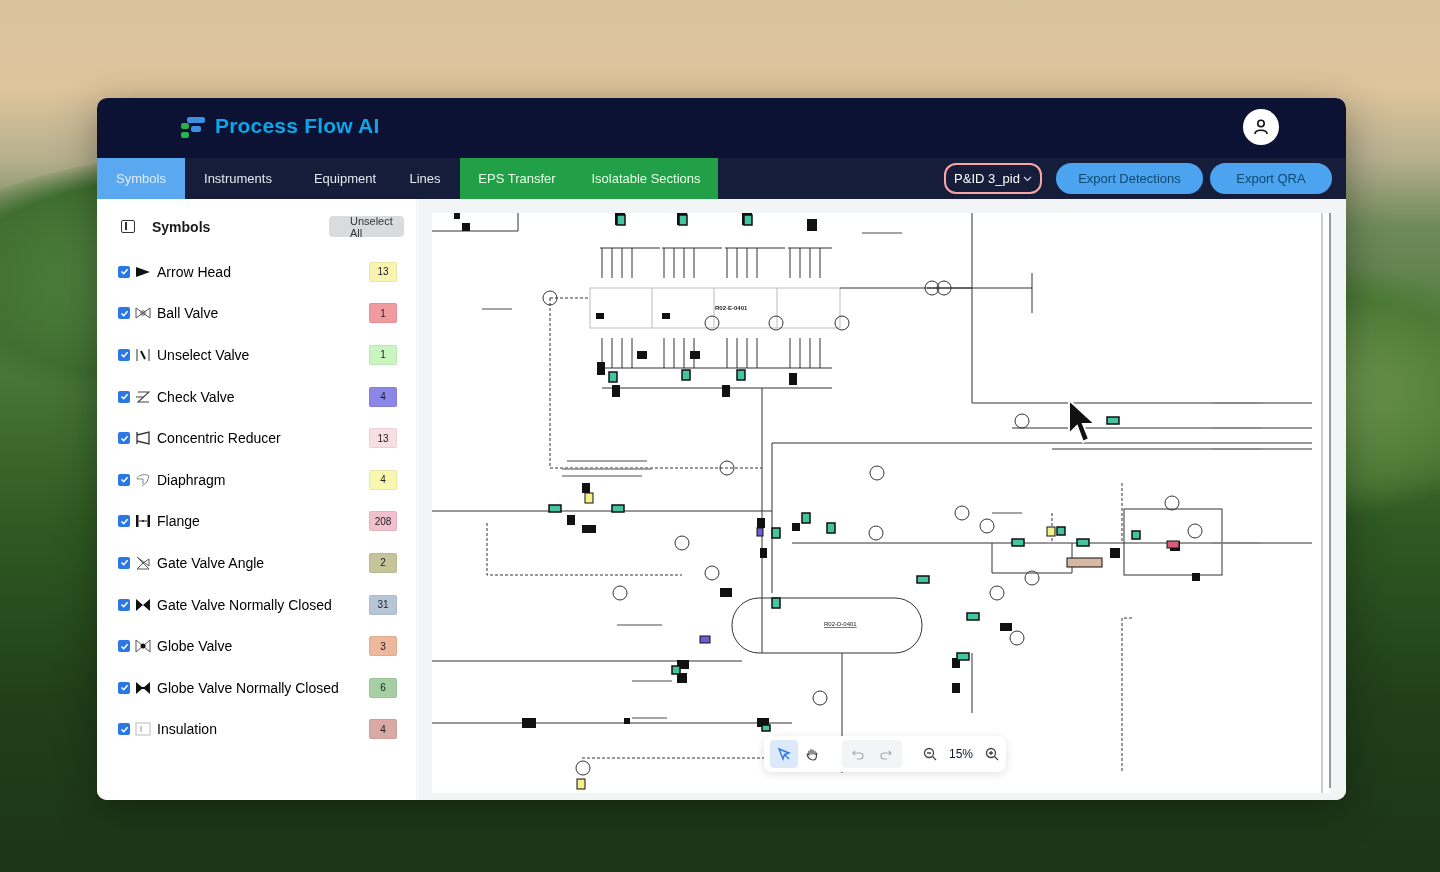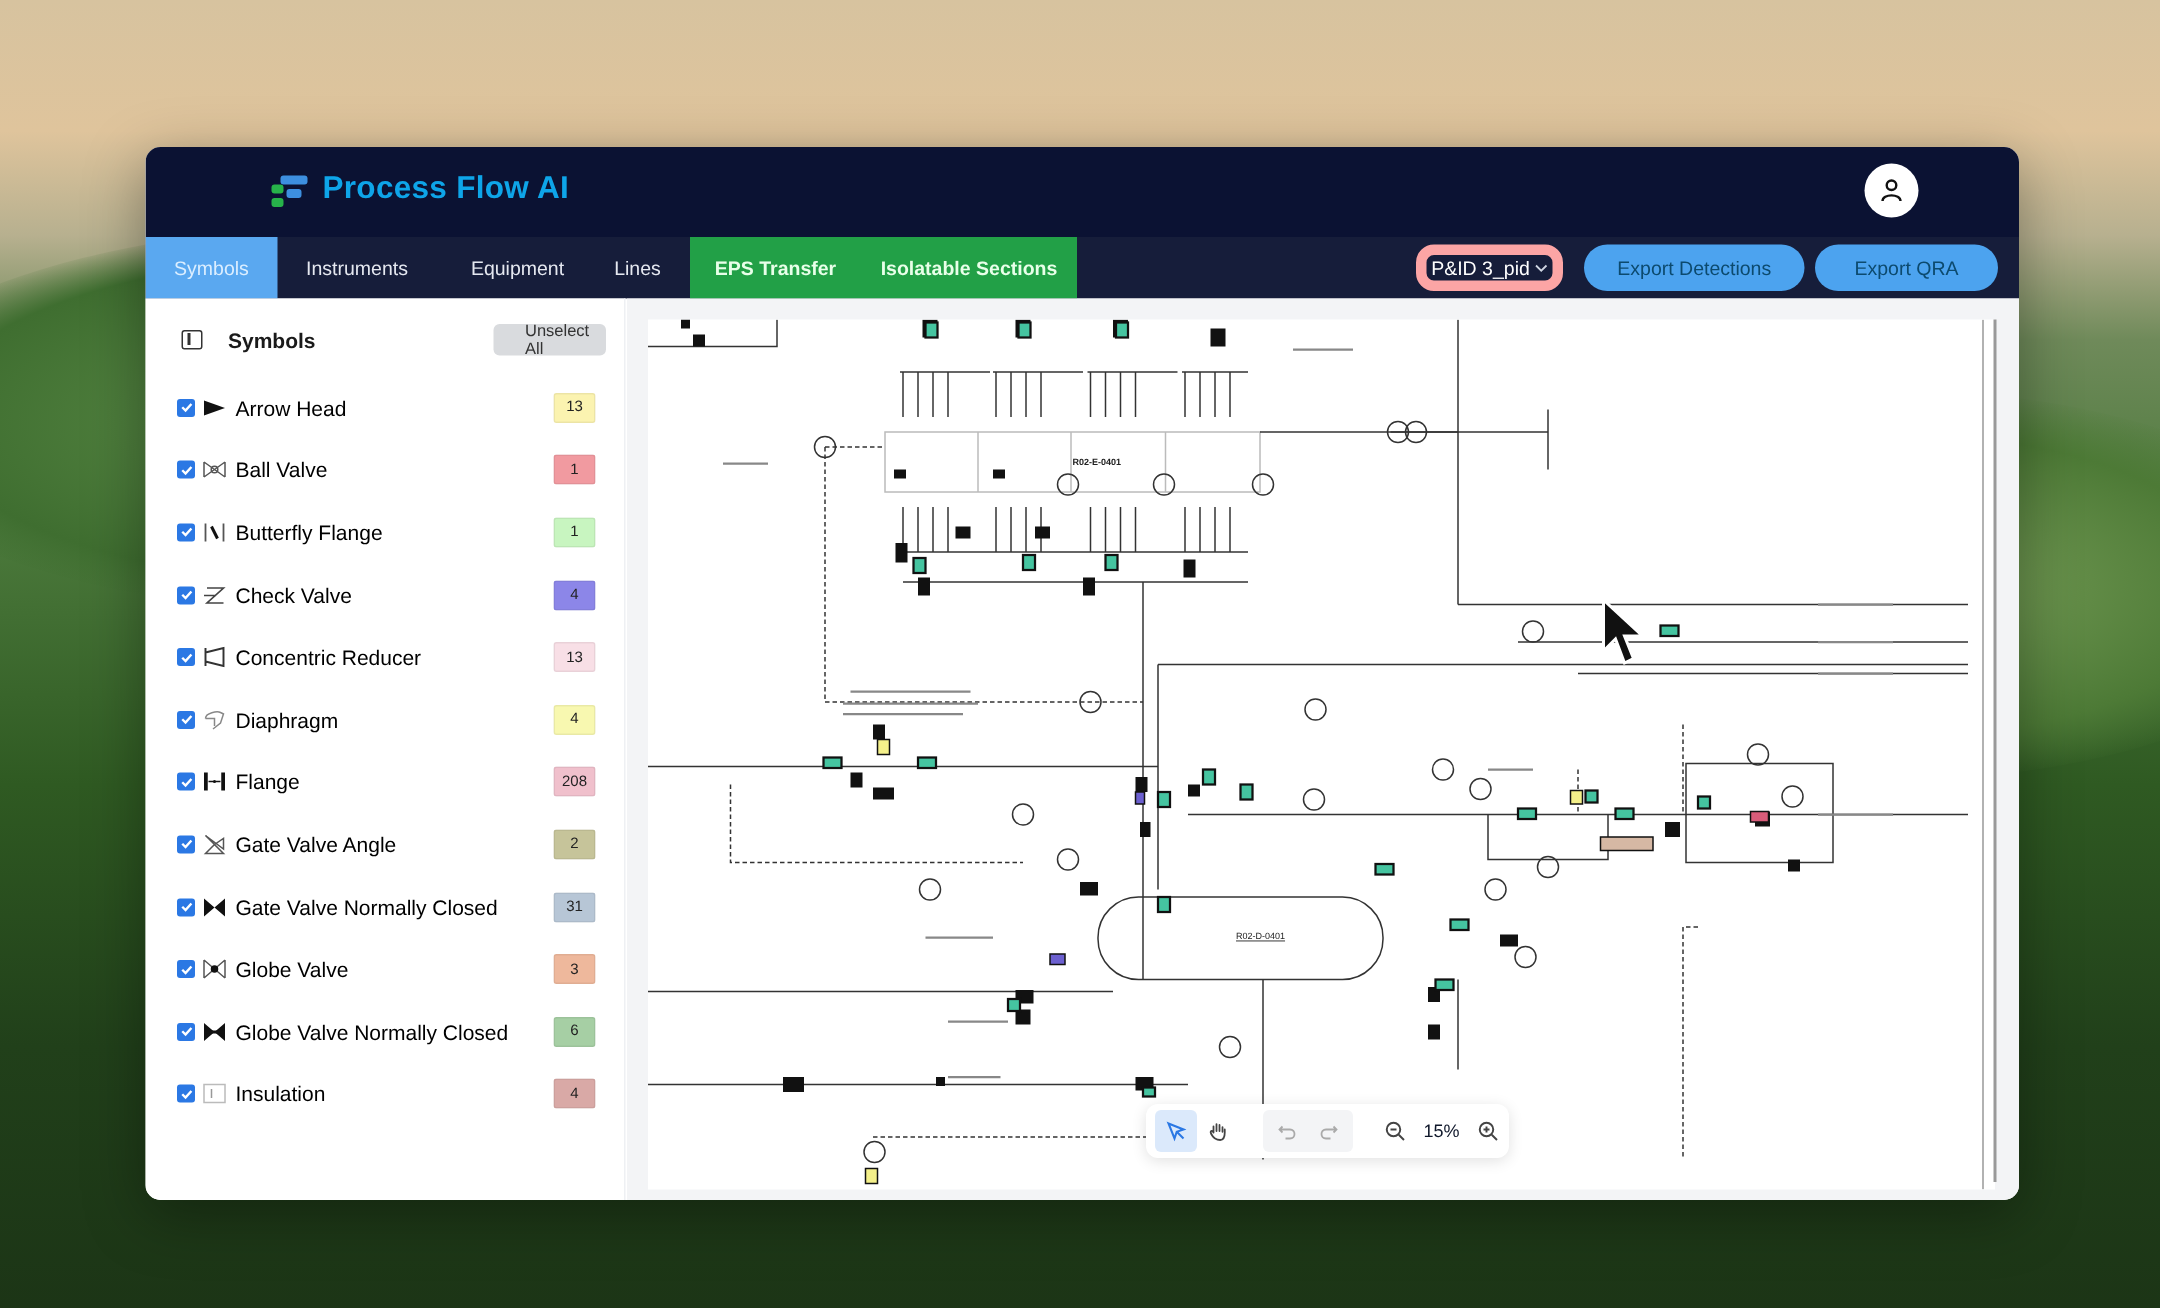--- a/index.html
+++ b/index.html
@@ -28,23 +28,23 @@
     position: absolute; right: 67px; top: 11px; width: 36px; height: 36px; border-radius: 50%;
     background: #ffffff; display: flex; align-items: center; justify-content: center;
   }
 
   .tabbar { position: absolute; left: 0; top: 60px; width: 100%; height: 41px; background: #161d3a; }
   .tab {
     position: absolute; top: 0; height: 41px; display: flex; align-items: center; justify-content: center;
     color: #e5e8f0; font-size: 13px; cursor: pointer;
   }
   .tab.active { background: #5aa8f0; color: #dbeeff; }
-  .tab.green { background: #22a047; color: #e8ffe9; font-weight: bold; }
+  .tab.green { background: #22a047; color: #e8ffe9; }
   .pid-select {
-    position: absolute; left: 847px; top: 5px; width: 98px; height: 31px; border: 7px solid #fca5a5; border-radius: 12px;
+    position: absolute; left: 847px; top: 5px; width: 98px; height: 31px; border: 2px solid #fca5a5; border-radius: 12px;
     color: #ffffff; font-size: 13px; display: flex; align-items: center; justify-content: center; gap: 3px; cursor: pointer;
   }
   .btn-export {
     position: absolute; top: 5px; height: 31px; border-radius: 16px; background: #4ca3ef;
     color: #0c4a6e; font-size: 13px; display: flex; align-items: center; justify-content: center; cursor: pointer;
   }
 
   .sidebar { position: absolute; left: 0; top: 101px; width: 320px; height: 601px; background: #ffffff; border-right: 1px solid #eef0f3; }
   .side-head { position: absolute; left: 0; top: 0; width: 100%; height: 52px; }
   .collapse-icon { position: absolute; left: 24px; top: 21px; width: 14px; height: 13px; border: 1.5px solid #333; border-radius: 2px; cursor: pointer; }
@@ -171,21 +171,21 @@
             <svg viewBox="0 0 9 9">
               <path d="M1.5 4.5 L3.7 6.7 L7.6 2.3" fill="none" stroke="#fff" stroke-width="1.6"></path>
             </svg>
           </div>
         <div class="sym-icon">
             <svg width="16" height="14" viewBox="0 0 16 14">
               <path d="M2 1 L2 13 M14 1 L14 13" stroke="#555" stroke-width="1.2"></path>
               <path d="M6 3 L10 11" stroke="#111" stroke-width="2"></path>
             </svg>
           </div>
-        <div class="sym-label">Butterfly Flange</div>
+        <div class="sym-label">Unselect Valve</div>
         <div class="badge" style="background:#c8f5c0;">1</div>
       </div>
 
       <div class="sym-row">
         <div class="chk">
             <svg viewBox="0 0 9 9">
               <path d="M1.5 4.5 L3.7 6.7 L7.6 2.3" fill="none" stroke="#fff" stroke-width="1.6"></path>
             </svg>
           </div>
         <div class="sym-icon">

